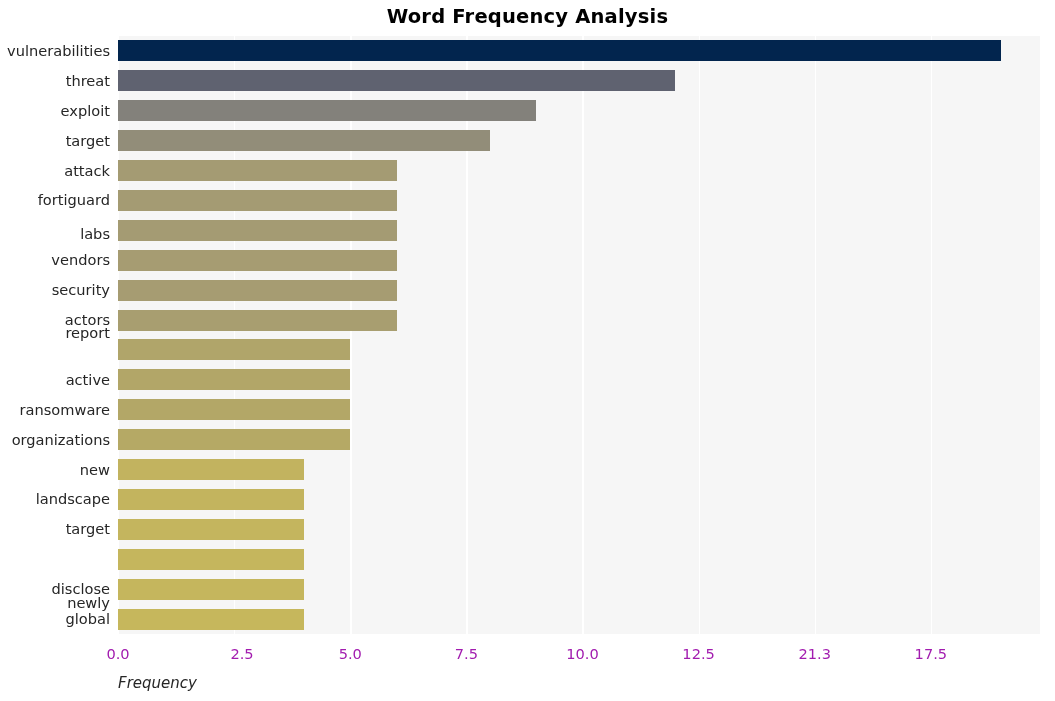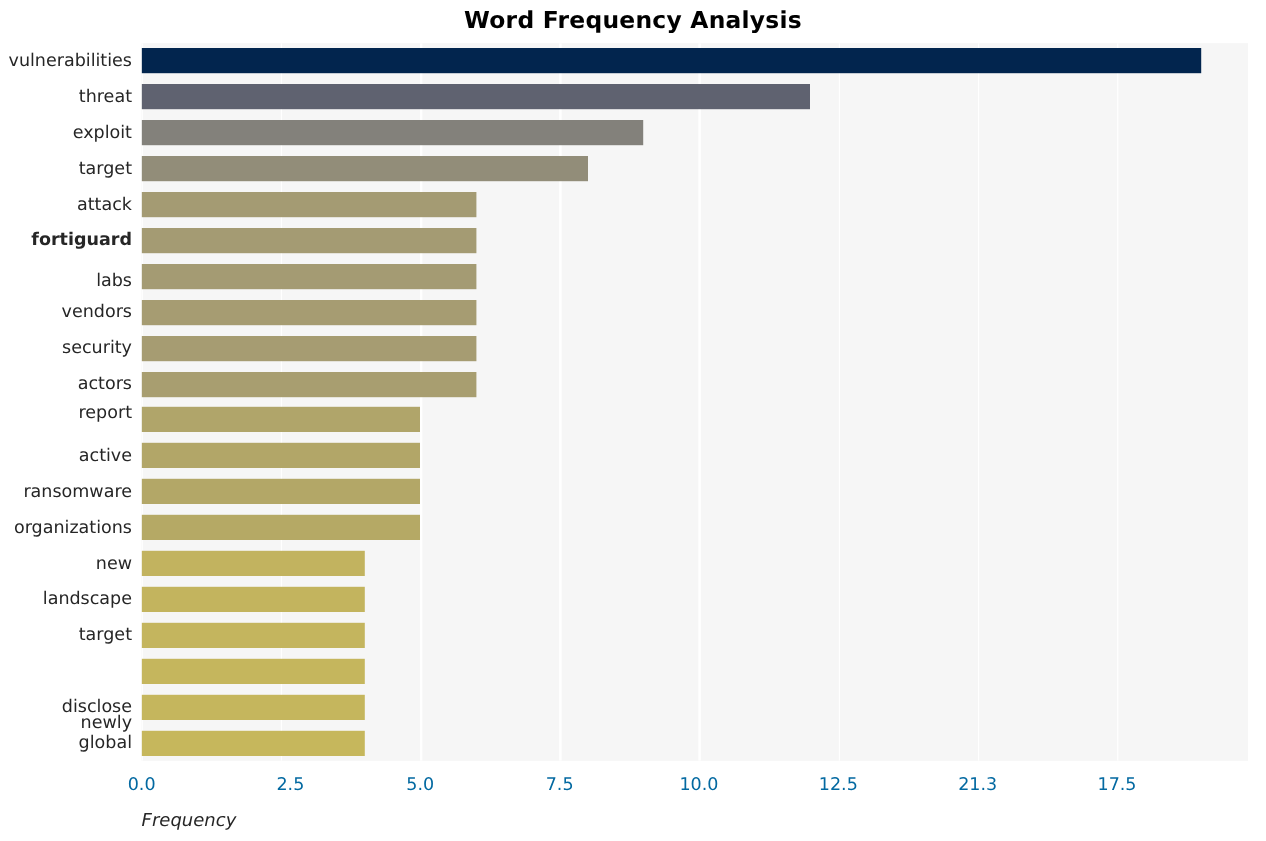--- a/index.html
+++ b/index.html
@@ -83,21 +83,21 @@
     left: 118px;
     top: 634px;
     width: 922px;
     height: 30px;
   }
   .xtick-label {
     position: absolute;
     top: 11px;
     transform: translateX(-50%);
     font-size: 14.6px;
-    color: #0369a1;
+    color: #a21caf;
     white-space: nowrap;
   }
   #x-axis-label {
     position: absolute;
     left: 118px;
     top: 674px;
     width: 922px;
     text-align: left;
     font-size: 15px;
     color: #262626;
@@ -145,26 +145,26 @@
         <div class="bar" title="global: 4" style="width: 185.793px; top: 572.55px; background: rgb(198, 183, 92);"></div>
       </div>
   </div>
 
   <div id="y-axis">
       <div class="ytick-label" style="top: 7.95px;">vulnerabilities</div>
       <div class="ytick-label" style="top: 37.85px;">threat</div>
       <div class="ytick-label" style="top: 67.75px;">exploit</div>
       <div class="ytick-label" style="top: 97.65px;">target</div>
       <div class="ytick-label" style="top: 127.55px;">attack</div>
-      <div class="ytick-label" style="top: 157.45px; font-weight: bold;">fortiguard</div>
+      <div class="ytick-label" style="top: 157.45px;">fortiguard</div>
       <div class="ytick-label" style="top: 191px;">labs</div>
       <div class="ytick-label" style="top: 217.25px;">vendors</div>
       <div class="ytick-label" style="top: 247.15px;">security</div>
       <div class="ytick-label" style="top: 277.05px;">actors</div>
-      <div class="ytick-label" style="top: 301px;">report</div>
+      <div class="ytick-label" style="top: 290px;">report</div>
       <div class="ytick-label" style="top: 336.85px;">active</div>
       <div class="ytick-label" style="top: 366.75px;">ransomware</div>
       <div class="ytick-label" style="top: 396.65px;">organizations</div>
       <div class="ytick-label" style="top: 426.55px;">new</div>
       <div class="ytick-label" style="top: 456.45px;">landscape</div>
       <div class="ytick-label" style="top: 486.35px;">target</div>
       <div class="ytick-label" style="top: 516.25px; margin-top: 44px;">newly</div>
       <div class="ytick-label" style="top: 546.15px; padding-left: 12px;">disclose</div>
       <div class="ytick-label" style="top: 576.05px;">global</div>
     </div>

